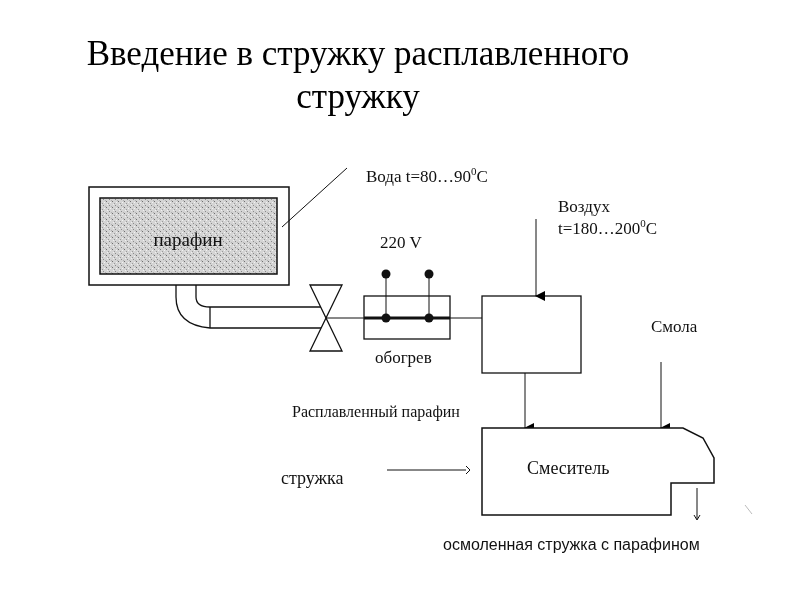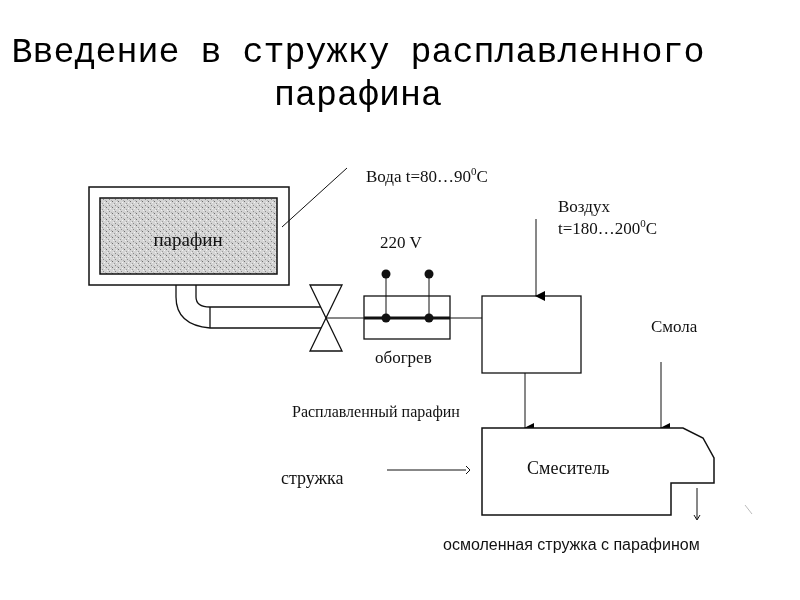--- a/index.html
+++ b/index.html
@@ -1,31 +1,31 @@
 <!DOCTYPE html>
 <html><head>
   <meta charset="utf-8">
   <style>
     html, body { margin: 0; padding: 0; background: #ffffff; }
     body { width: 800px; height: 600px; position: relative; overflow: hidden; }
     .title {
       position: absolute; left: 0; top: 32px; width: 716px;
-      text-align: center; font-family: Liberation Mono, monospace;
+      text-align: center; font-family: Liberation Serif, serif;
       font-size: 35px; line-height: 43px; color: #000;
     }
     svg { position: absolute; left: 0; top: 0; }
     .serif { font-family: "Liberation Serif", serif; fill: #111; }
     .sans { font-family: "Liberation Sans", sans-serif; fill: #111; }
   </style>
 </head>
 <body>
 
 <div class="title">
   <div>Введение в стружку расплавленного</div>
-  <div>парафина</div>
+  <div>стружку</div>
 </div>
 
 <svg width="800" height="600" viewBox="0 0 800 600">
   <defs>
     <pattern id="speckle" width="6" height="6" patternUnits="userSpaceOnUse">
       <rect width="6" height="6" fill="#d4d4d4"></rect>
       <rect x="1" y="1" width="1" height="1" fill="#8a8a8a"></rect>
       <rect x="4" y="3" width="1" height="1" fill="#6f6f6f"></rect>
       <rect x="2" y="4" width="1" height="1" fill="#f2f2f2"></rect>
       <rect x="5" y="0" width="1" height="1" fill="#efefef"></rect>

